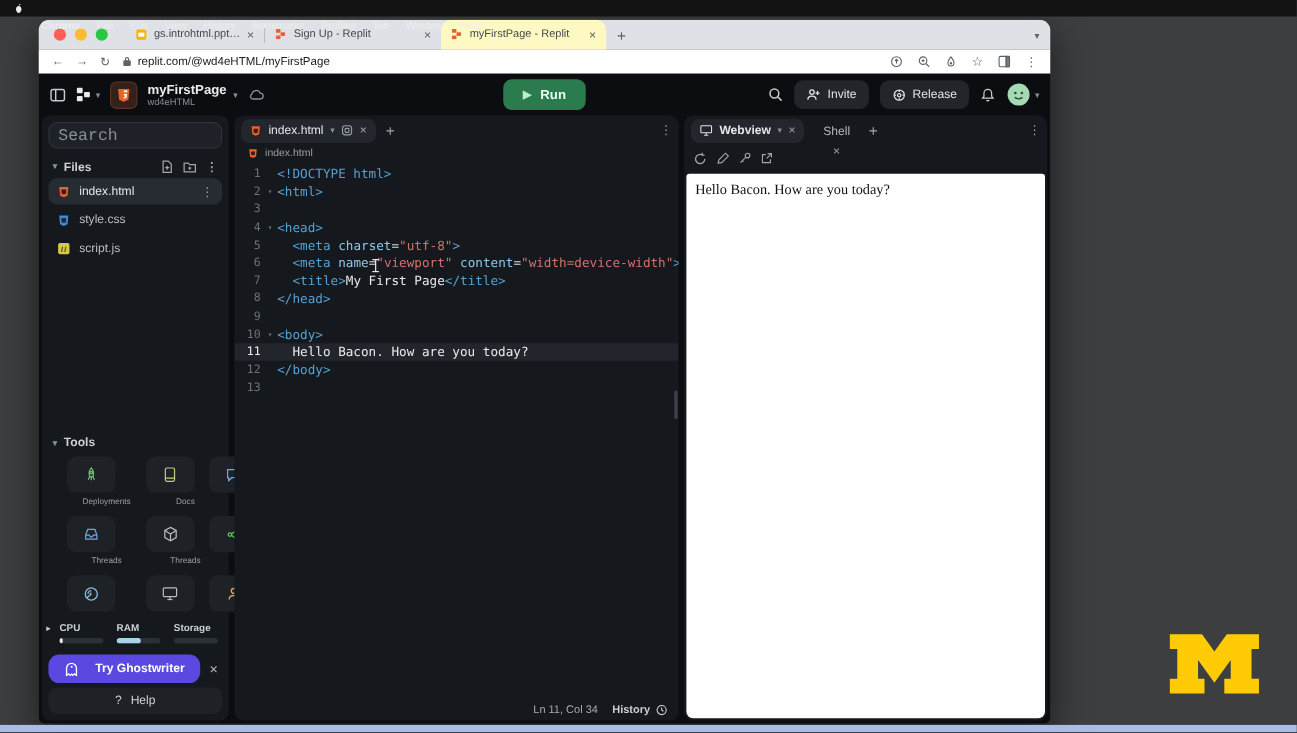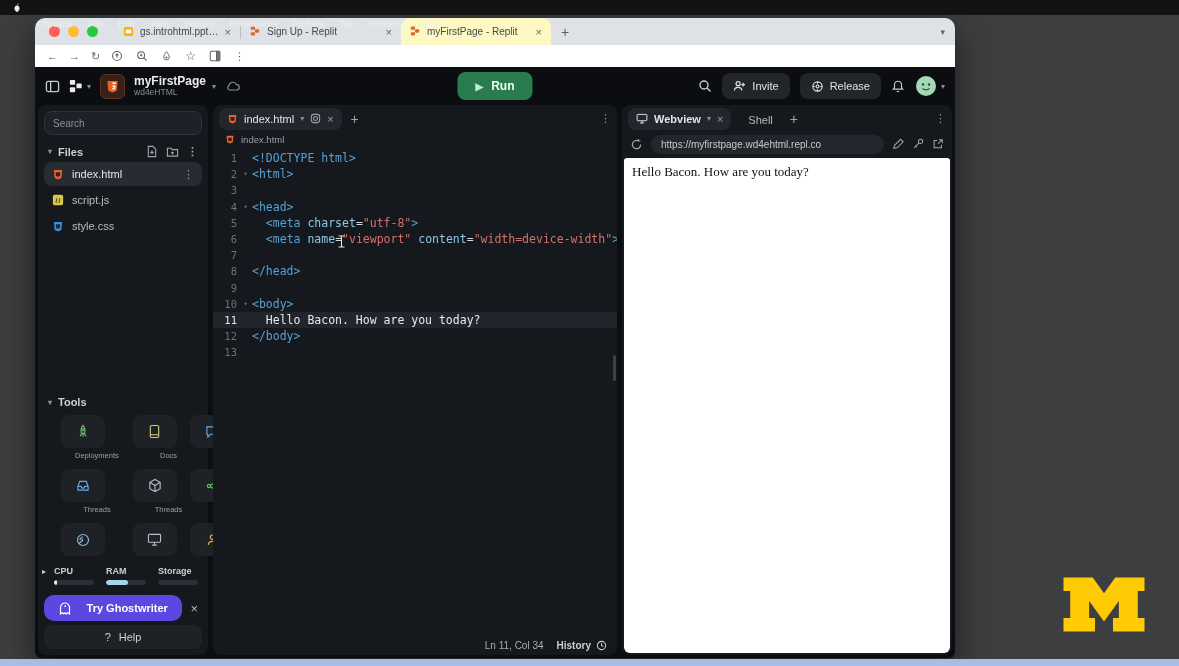--- a/index.html
+++ b/index.html
@@ -57,22 +57,22 @@
     font-size:11px; display:flex; align-items:center; gap:6px; }
   .avatar-wrap { display:flex; align-items:center; gap:4px; }
 
   #main { flex:1; display:flex; gap:5px; min-height:0; }
   .panel { background:#15181c; border-radius:8px; display:flex; flex-direction:column; min-height:0; }
 
   
   #sidebar { width:170px; flex-shrink:0; }
   #searchbox { margin:6px; height:24px; background:#1e2228; border:1px solid #2e343c; border-radius:8px;
     display:flex; align-items:center; padding:0 8px; }
-  #searchbox input { background:transparent; border:none; outline:none; color:#c7cace; font-size:10px; width:100%;
-    font-family:Liberation Sans, sans-serif; }
+  #searchbox input { background:transparent; border:none; outline:none; color:#c7cace; font-size:15px; width:100%;
+    font-family:Liberation Mono, monospace; }
   #searchbox input::placeholder { color:#8a9097; }
   .sec-header { display:flex; align-items:center; gap:6px; padding:4px 10px 3px; color:#cbd0d4;
     font-size:11px; font-weight:bold; }
   .sec-header .hdr-ics { margin-left:auto; display:flex; align-items:center; gap:8px; color:#a0a6ac; }
   .kebab { color:#a0a6ac; font-size:11px; letter-spacing:0; }
   .file-row { margin:1px 6px; height:24px; border-radius:8px; display:flex; align-items:center; gap:8px;
     padding:0 8px; font-size:11px; color:#b9bec3; }
   .file-row.selected { background:#272c32; color:#e3e5e7; }
   .file-row .fname { flex:1; }
   #tools-group { margin-top:auto; }
@@ -200,20 +200,29 @@
         <span class="x">×</span>
       </div>
       <span class="newtab">+</span>
       <span class="strip-chev">▾</span>
     </div>
 
     <div id="navbar">
       <span class="nav-ic">←</span>
       <span class="nav-ic">→</span>
       <span class="nav-ic">↻</span>
+      <span class="url">
+        <span>
+          <svg class="ic" width="9" height="10" viewBox="0 0 12 14" fill="none" stroke="#5f6368" stroke-width="1.4">
+              <rect x="2" y="6" width="8" height="6" rx="1" fill="#5f6368"></rect>
+              <path d="M4 6V4a2 2 0 0 1 4 0v2"></path>
+            </svg>
+        </span>
+        <span>replit.com/@wd4eHTML/myFirstPage</span>
+      </span>
       <span class="right-ics">
         <span>
           <svg class="ic" width="12" height="12" viewBox="0 0 14 14" fill="none" stroke="#5f6368" stroke-width="1.2">
               <circle cx="7" cy="7" r="5.2"></circle>
               <path d="M7 9V4.5M5.3 6.2 7 4.5l1.7 1.7"></path>
             </svg>
         </span>
         <span>
           <svg class="ic" width="12" height="12" viewBox="0 0 14 14" fill="none" stroke="#5f6368" stroke-width="1.2">
               <circle cx="6" cy="6" r="4"></circle>
@@ -347,32 +356,32 @@
           </div>
           <div class="file-row selected">
             <svg class="ic" width="12" height="13" viewBox="0 0 16 16">
                 <path d="M2.5 2h11l-1 10.5L8 14.5l-4.5-2z" fill="#e8622d"></path>
                 <path d="M5 5h6l-.3 5L8 11l-2.7-1z" fill="#35211a"></path>
               </svg>
             <span class="fname">index.html</span>
             <span class="kebab">⋮</span>
           </div>
           <div class="file-row">
+            <svg class="ic" width="12" height="13" viewBox="0 0 16 16">
+                <path d="M2.5 2h11l-1 10.5L8 14.5l-4.5-2z" fill="#3f8cd6"></path>
+                <path d="M5 5h6l-.3 5L8 11l-2.7-1z" fill="#1c2a3c"></path>
+              </svg>
+            <span class="fname">style.css</span>
+          </div>
+          <div class="file-row">
             <svg class="ic" width="12" height="12" viewBox="0 0 14 14">
                 <rect x="1" y="1" width="12" height="12" rx="2" fill="#d6c84b"></rect>
                 <path d="M4 10.5 5 5h1.3l-1 5.5zM7.5 10.5 8.5 5h1.3l-1 5.5z" fill="#5a5220"></path>
               </svg>
             <span class="fname">script.js</span>
-          </div>
-          <div class="file-row">
-            <svg class="ic" width="12" height="13" viewBox="0 0 16 16">
-                <path d="M2.5 2h11l-1 10.5L8 14.5l-4.5-2z" fill="#3f8cd6"></path>
-                <path d="M5 5h6l-.3 5L8 11l-2.7-1z" fill="#1c2a3c"></path>
-              </svg>
-            <span class="fname">style.css</span>
           </div>
 
           <div id="tools-group">
             <div class="sec-header">
               <span class="chev">▾</span>
               <span>Tools</span>
             </div>
             <div id="tool-grid">
               <div class="tool">
                 <span class="tool-tile">
@@ -550,20 +559,21 @@
                   <span class="tokens"><span class="tk-plain">  </span><span class="tk-tag">&lt;meta</span><span class="tk-plain"> </span><span class="tk-attr">charset</span><span class="tk-op">=</span><span class="tk-str">"utf-8"</span><span class="tk-tag">&gt;</span></span>
                 </div>
                 <div class="code-line">
                   <span class="ln">6</span>
                   <span class="fold"></span>
                   <span class="tokens"><span class="tk-plain">  </span><span class="tk-tag">&lt;meta</span><span class="tk-plain"> </span><span class="tk-attr">name</span><span class="tk-op">=</span><span class="tk-str">"viewport"</span><span class="tk-plain"> </span><span class="tk-attr">content</span><span class="tk-op">=</span><span class="tk-str">"width=device-width"</span><span class="tk-tag">&gt;</span></span>
                 </div>
                 <div class="code-line">
                   <span class="ln">7</span>
                   <span class="fold"></span>
+                  <span class="tokens"><span class="tk-plain">  </span><span class="tk-tag">&lt;title&gt;</span><span class="tk-text">My First Page</span><span class="tk-tag">&lt;/title&gt;</span></span>
                 </div>
                 <div class="code-line">
                   <span class="ln">8</span>
                   <span class="fold"></span>
                   <span class="tokens"><span class="tk-tag">&lt;/head&gt;</span></span>
                 </div>
                 <div class="code-line">
                   <span class="ln">9</span>
                   <span class="fold"></span>
                   <span class="tokens"></span>
@@ -630,23 +640,20 @@
             <span class="plus">+</span>
             <span class="kebab">⋮</span>
           </div>
           <div id="urlrow">
             <span>
               <svg class="ic" width="13" height="13" viewBox="0 0 14 14" fill="none" stroke="#a0a6ac" stroke-width="1.3">
                   <path d="M11.5 7A4.5 4.5 0 1 1 9 3"></path>
                   <path d="M9 1v2.2H11.2" stroke-width="1.2"></path>
                 </svg>
             </span>
-            <span id="urlpill">
-              <span>https://myfirstpage.wd4ehtml.repl.co</span>
-            </span>
             <span>
               <svg class="ic" width="12" height="12" viewBox="0 0 14 14" fill="none" stroke="#a0a6ac" stroke-width="1.2">
                   <path d="M2 12l1-3.5 7-7L13 4.5l-7 7z"></path>
                 </svg>
             </span>
             <span>
               <svg class="ic" width="12" height="12" viewBox="0 0 14 14" fill="none" stroke="#a0a6ac" stroke-width="1.2">
                   <circle cx="10" cy="4" r="2.5"></circle>
                   <path d="M8 6 2.5 11.5M4.5 9.5l1.2 1.2"></path>
                 </svg>

